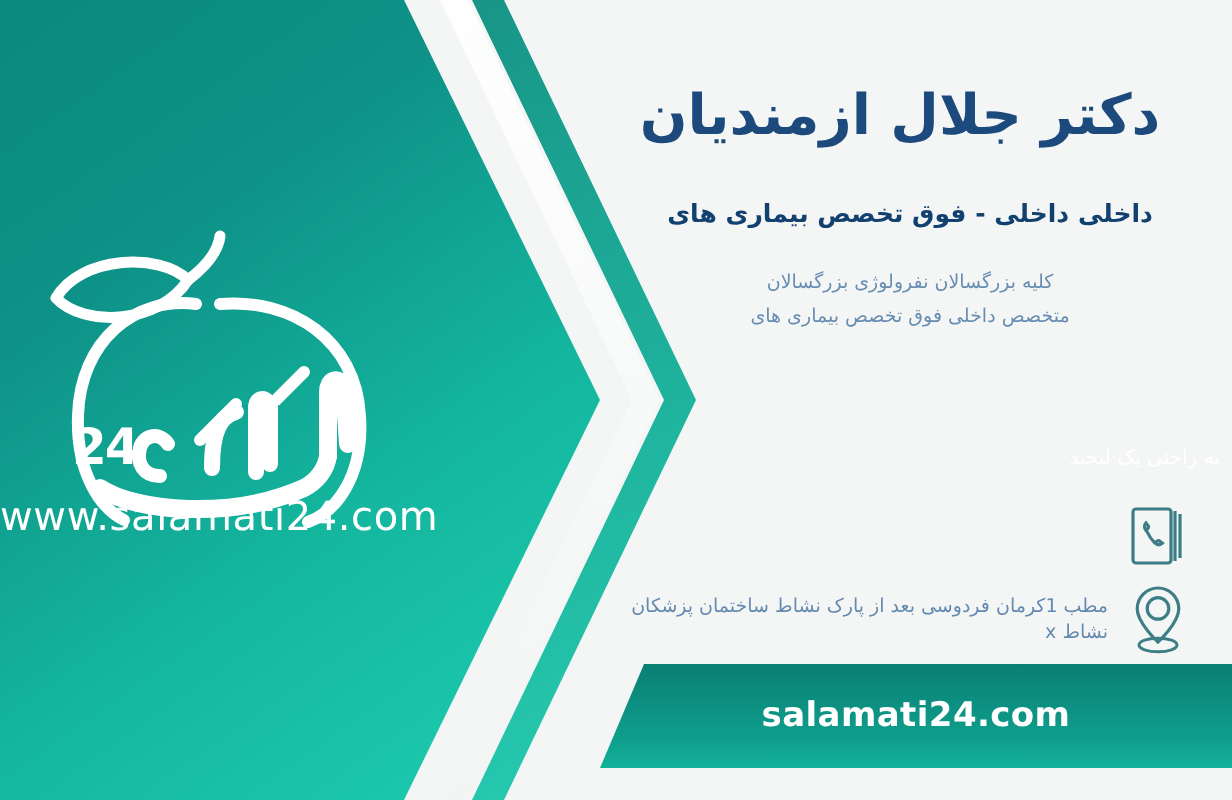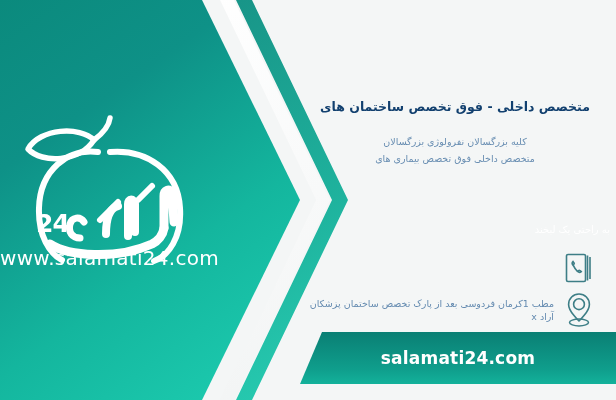--- a/index.html
+++ b/index.html
@@ -195,23 +195,24 @@
       <text x="30" y="128" font-family="DejaVu Sans, sans-serif" font-size="25" font-weight="bold" fill="#ffffff" letter-spacing="-1">24</text>
     </svg>
   </div>
 
   <div class="logo-tag">به راحتی یک لبخند</div>
 
   <div class="logo-url">www.salamati24.com</div>
 
   <div class="content">
 
+    <div class="doc-name">دکتر جلال ازمندیان</div>
 
     <div class="spec-main">
-      <div class="l1">متخصص داخلی - فوق تخصص ساختمان های</div>
+      <div class="l1">داخلی داخلی - فوق تخصص بیماری های</div>
     </div>
 
     <div class="spec-sub">
       <div>کلیه بزرگسالان نفرولوژی بزرگسالان</div>
       <div>متخصص داخلی فوق تخصص بیماری های</div>
     </div>
 
     <div class="icon-phone">
       <svg width="30" height="32" viewBox="0 0 30 32" fill="none" xmlns="http://www.w3.org/2000/svg">
         <rect x="2.5" y="2.5" width="19" height="27" rx="1.5" stroke="#3d7e86" stroke-width="1.6" fill="none"></rect>
@@ -224,20 +225,20 @@
     </div>
 
     <div class="icon-pin">
       <svg width="30" height="36" viewBox="0 0 30 36" fill="none" xmlns="http://www.w3.org/2000/svg">
         <path d="M15 2 C9.2 2, 4.6 6.6, 4.6 12.4 C4.6 19.5, 15 29, 15 29 C15 29, 25.4 19.5, 25.4 12.4 C25.4 6.6, 20.8 2, 15 2 Z" stroke="#3d7e86" stroke-width="1.6" fill="none"></path>
         <circle cx="15" cy="12.2" r="5.4" stroke="#3d7e86" stroke-width="1.6" fill="none"></circle>
         <ellipse cx="15" cy="30.5" rx="9.5" ry="3.4" stroke="#3d7e86" stroke-width="1.5" fill="none"></ellipse>
       </svg>
     </div>
 
-    <div class="address">مطب 1کرمان فردوسی بعد از پارک تخصص ساختمان پزشکان آراد x</div>
+    <div class="address">مطب 1کرمان فردوسی بعد از پارک نشاط ساختمان پزشکان نشاط x</div>
   </div>
 
   <div class="bottom-bar">
     <span>salamati24.com</span>
   </div>
 
 </div>
 
 </body></html>

